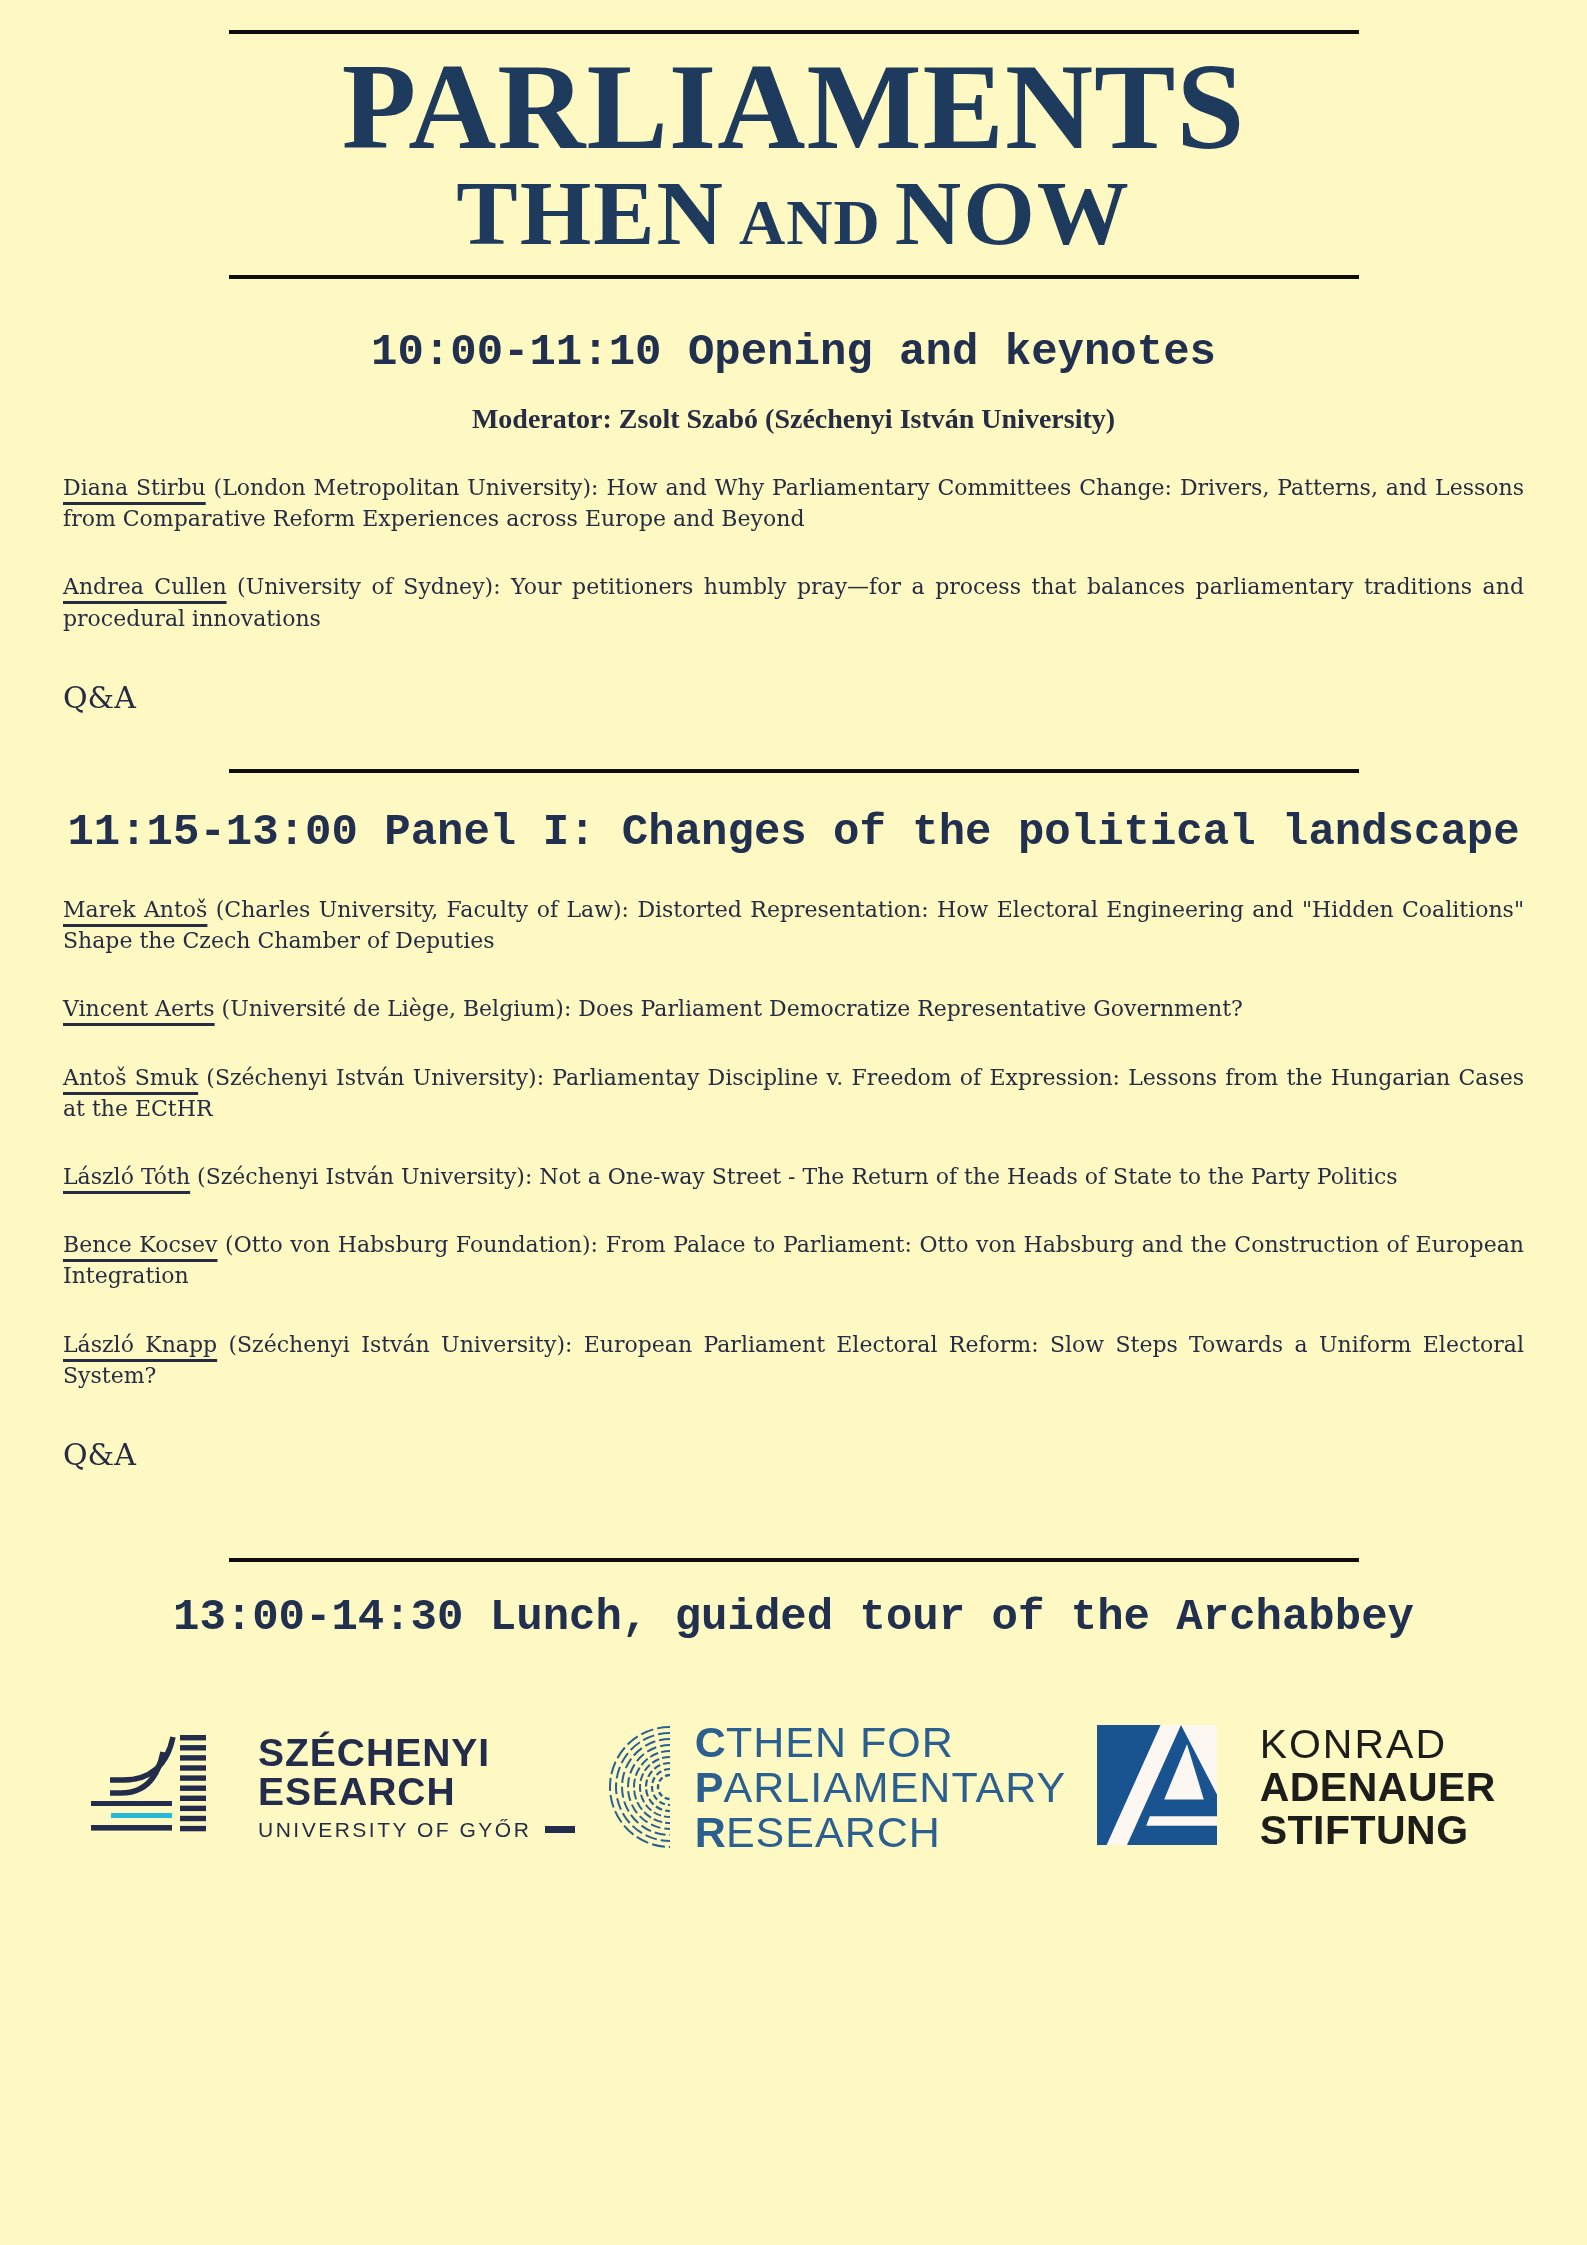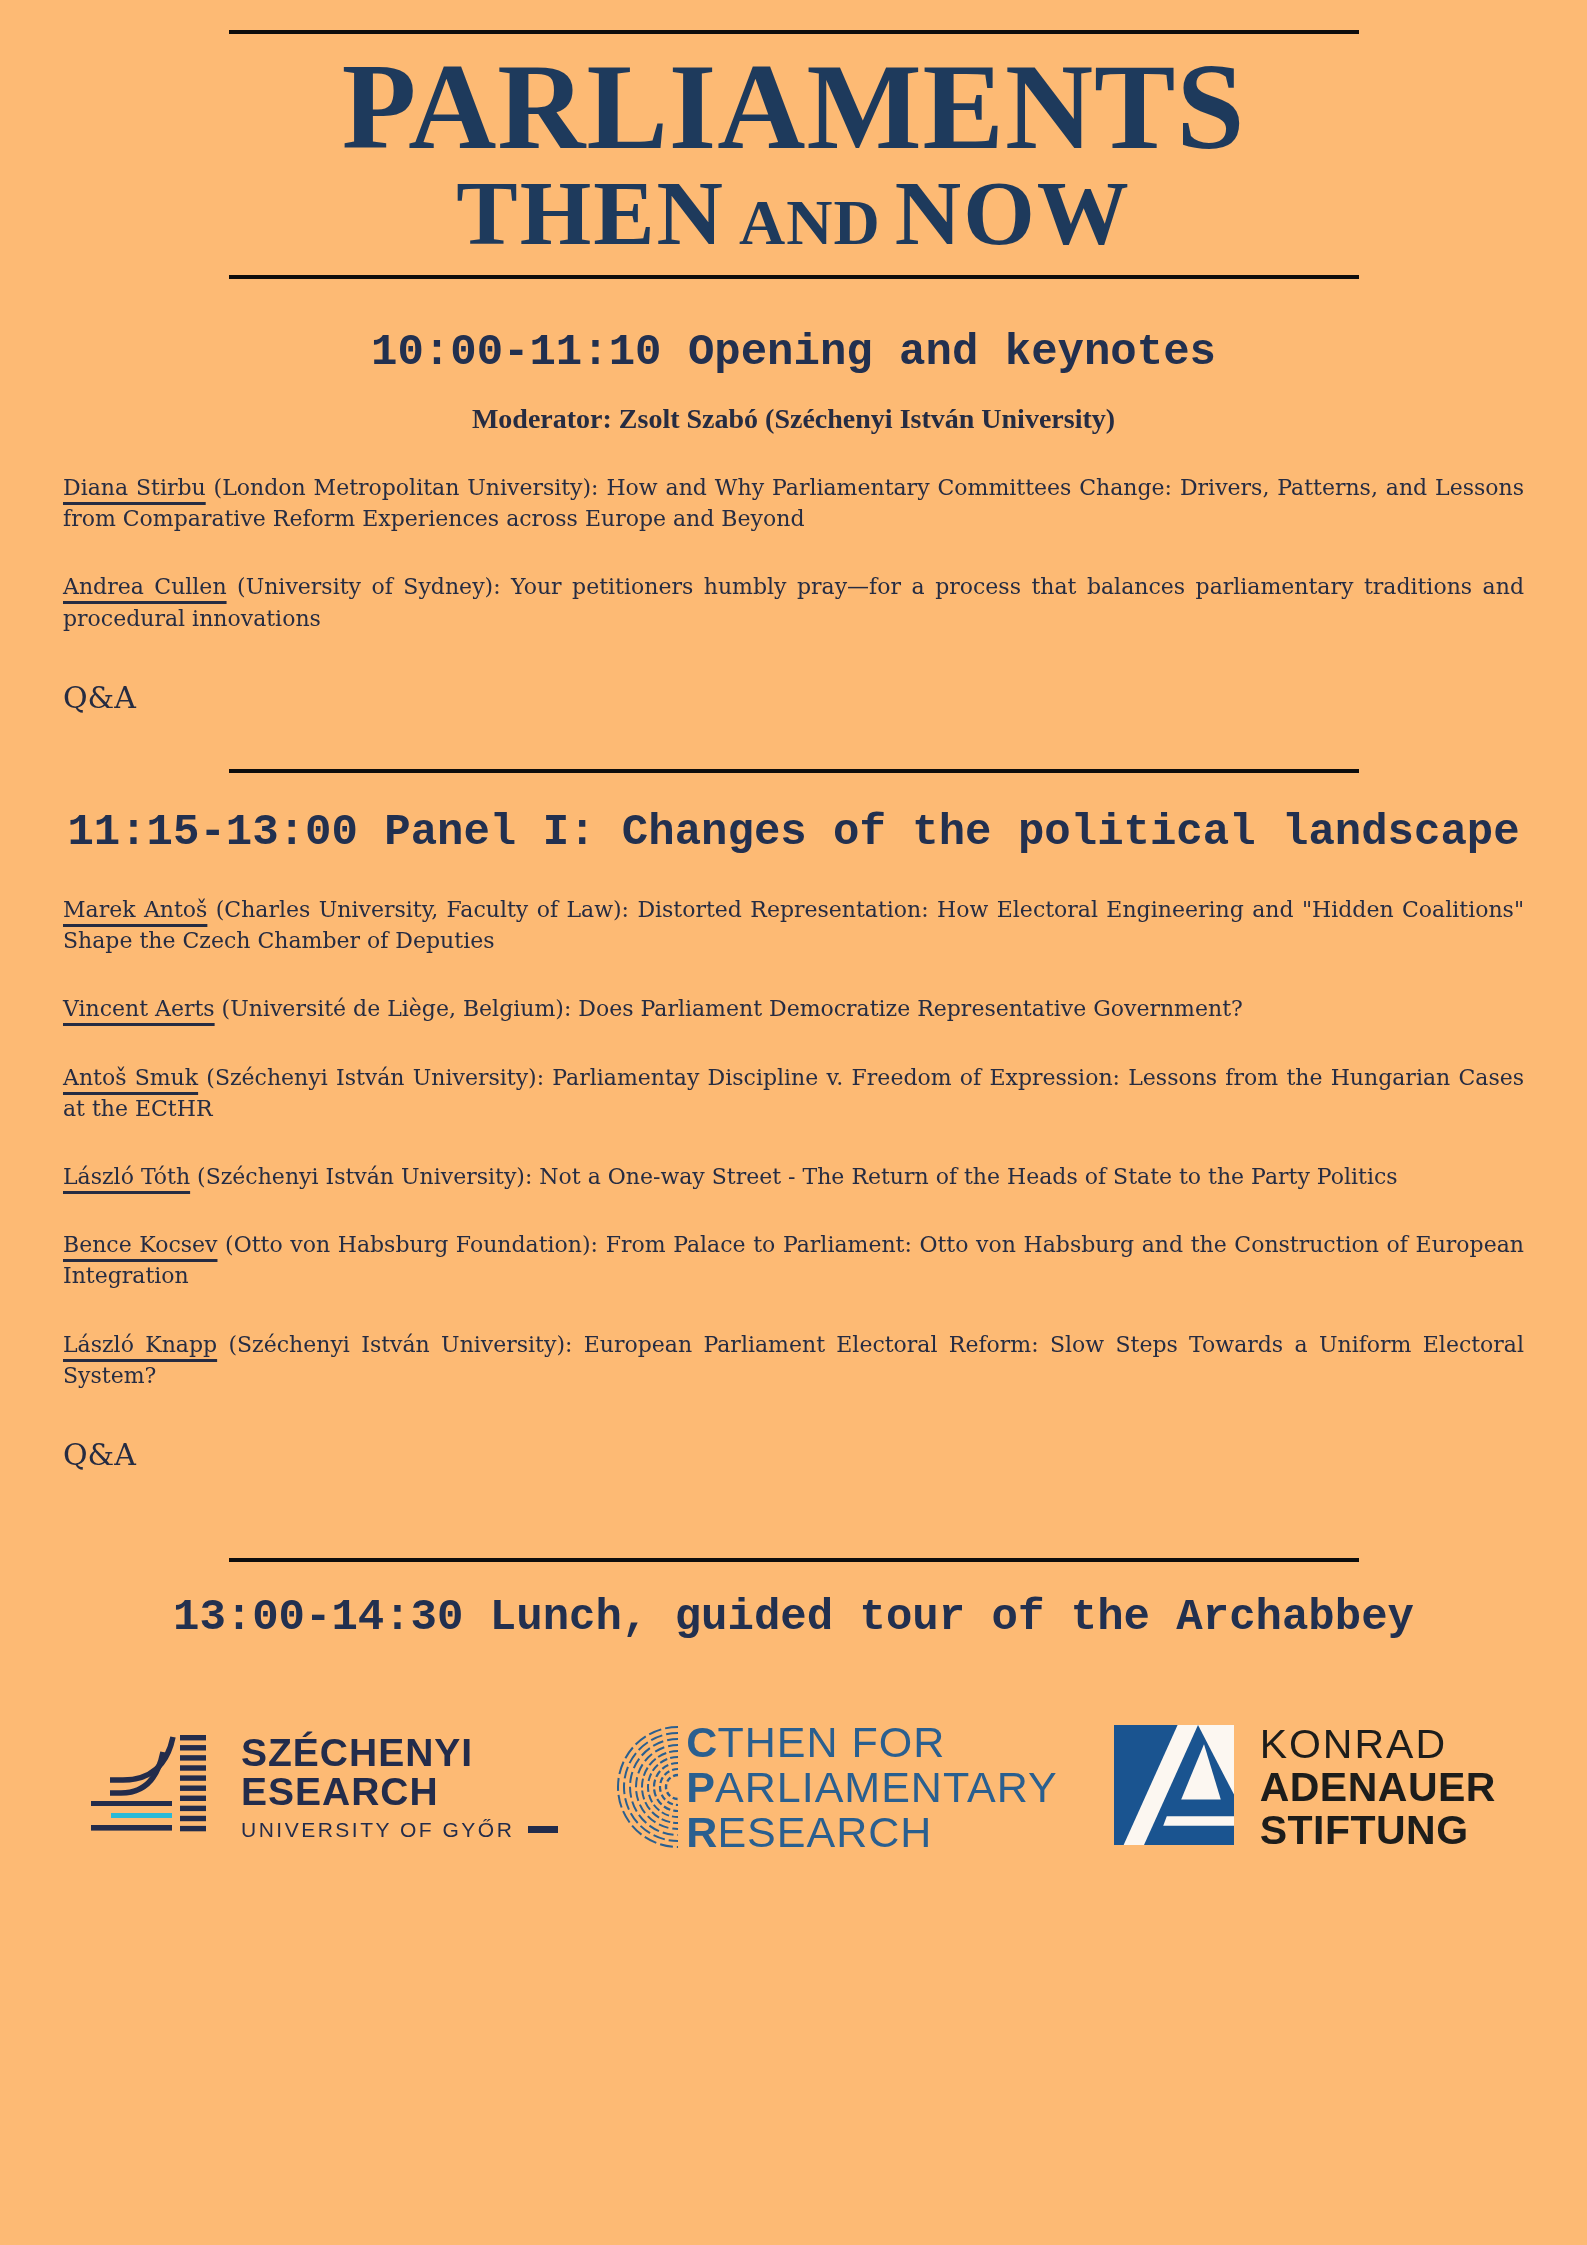--- a/index.html
+++ b/index.html
@@ -2,21 +2,21 @@
 <html><head>
 <meta charset="utf-8">
 <style>
   * { margin: 0; padding: 0; box-sizing: border-box; }
   html, body { background: #e8e4de; }
   .page {
     position: relative;
     width: 1587px;
     min-height: 2245px;
     margin: 0 auto;
-    background: #fdba74;
+    background: #fef9c3;
     font-family: "DejaVu Serif", serif;
     color: #262C42;
     padding: 28px 63px 30px 63px;
     overflow: hidden;
   }
   .rule {
     width: 1130px;
     height: 4px;
     background: #0D0D0D;
     margin: 0 auto;
@@ -82,21 +82,21 @@
   .heading-lunch { margin-top: 30px; }
 
   
   .logos {
     margin-top: 78px;
     padding: 0 28px;
     display: flex;
     justify-content: space-between;
     align-items: center;
   }
-  .logo { display: flex; align-items: center; }
+  .logo { display: flex; align-items: center; gap: 17px; }
 
   
   .sze-text { margin-left: 32px; font-family: "Liberation Sans", sans-serif; }
   .sze-line {
     font-weight: 800;
     font-size: 39px;
     line-height: 1.0;
     letter-spacing: 1px;
     color: #232C4B;
   }

